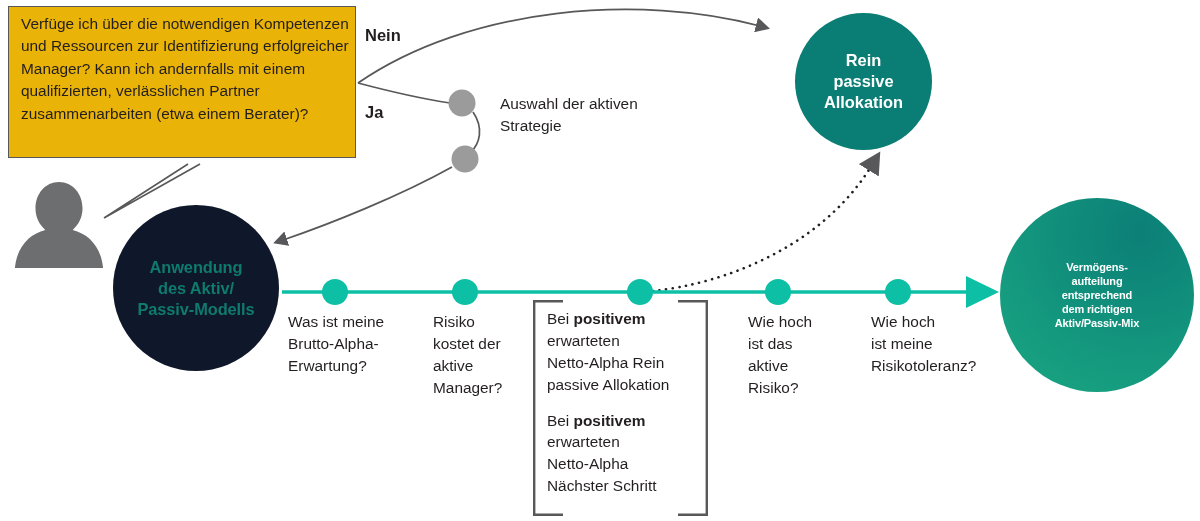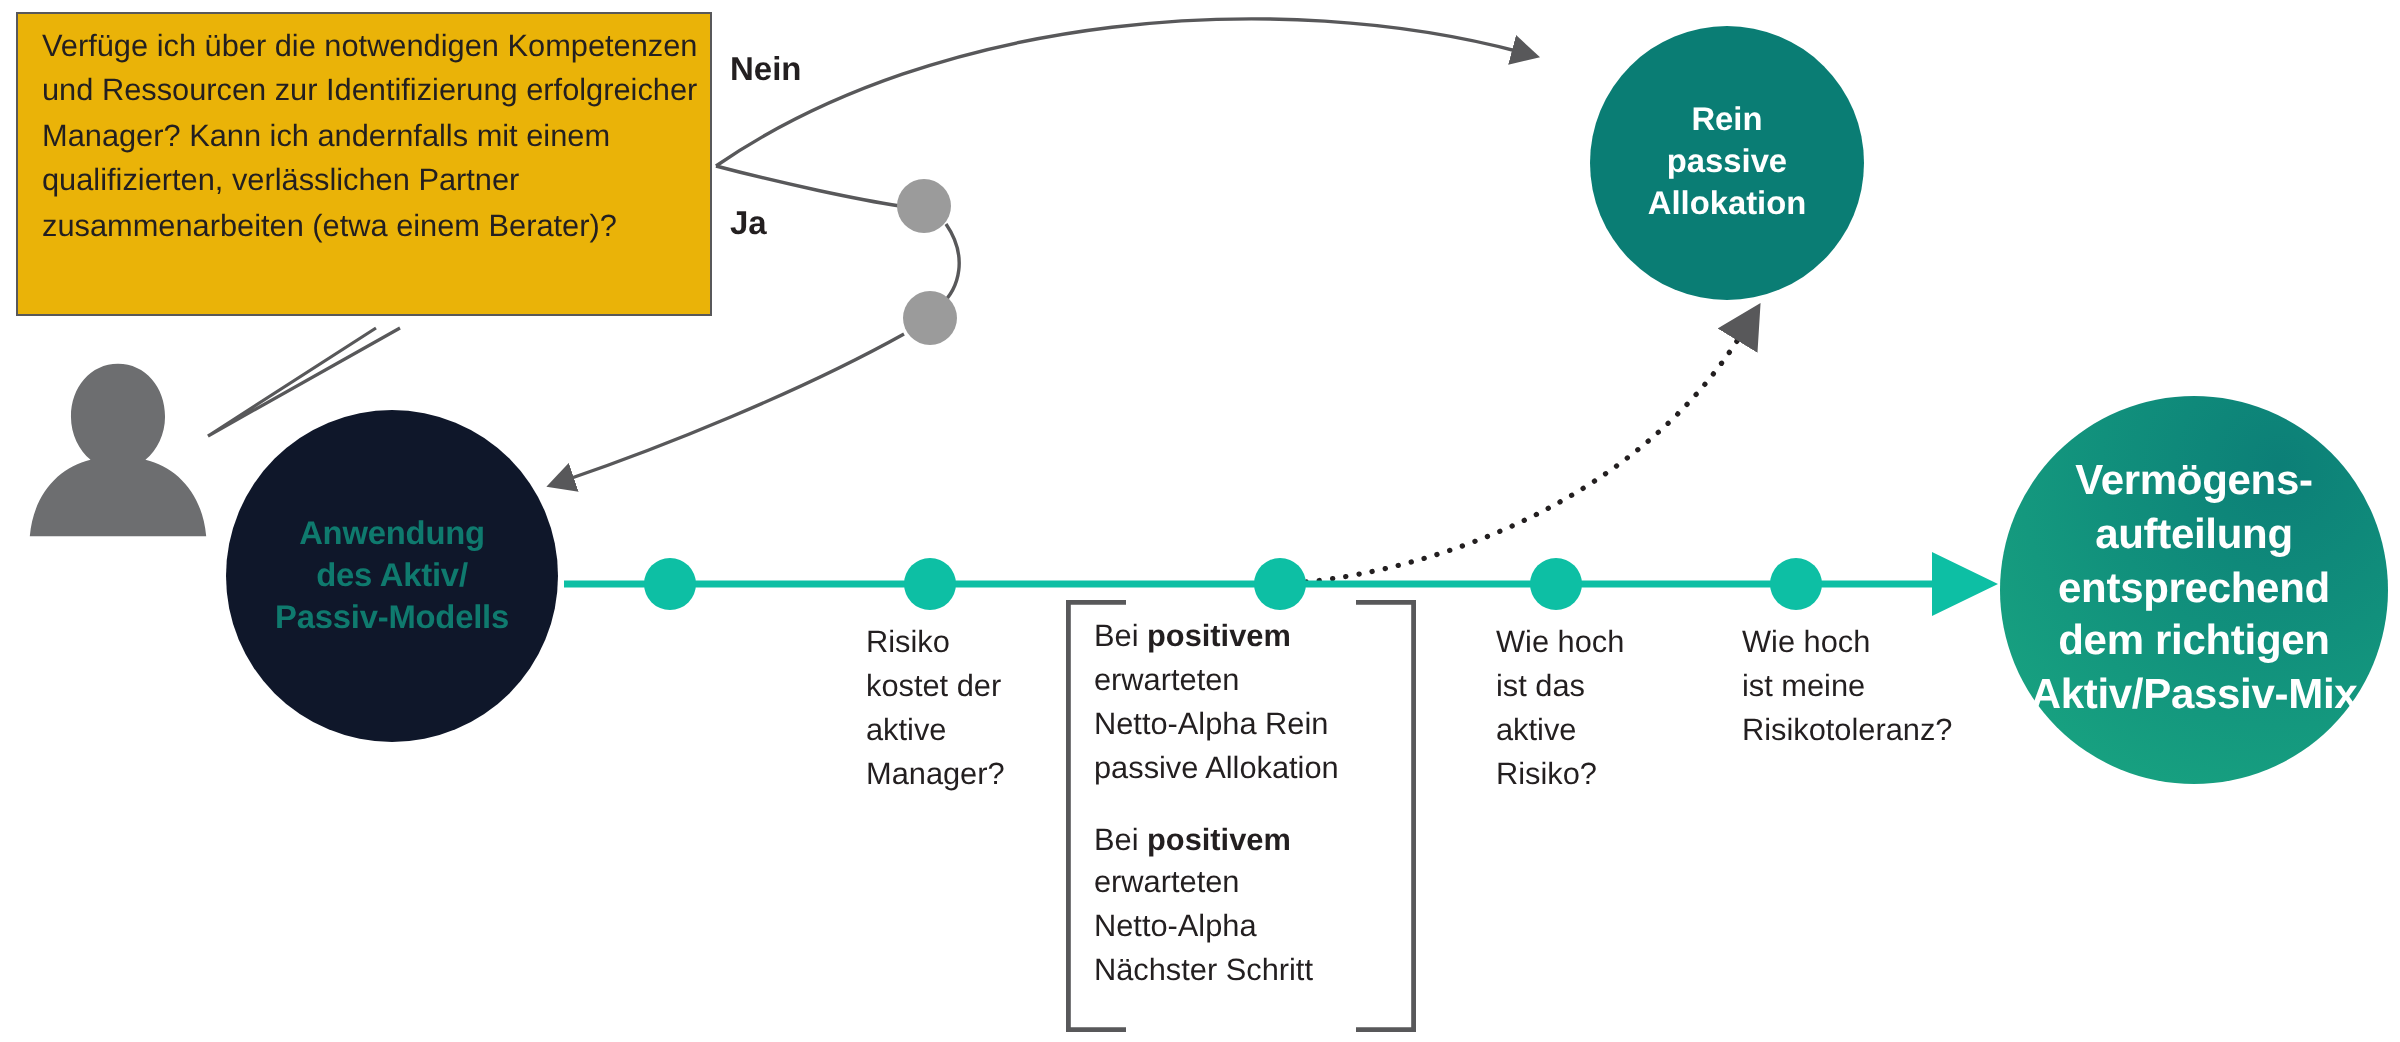--- a/index.html
+++ b/index.html
@@ -95,21 +95,21 @@
     white-space: pre-line;
   }
   #circle-vermoegen {
     left: 1000px; top: 198px;
     width: 194px; height: 194px;
     background: radial-gradient(circle at 72% 18%, #0c7f77 0%, #11907c 42%, #1aa882 100%);
   }
   #circle-vermoegen .ctext {
     color: #ffffff;
     font-weight: bold;
-    font-size: 21px;
+    font-size: 11px;
     line-height: 1.28;
     white-space: pre-line;
     letter-spacing: -0.15px;
   }
 
   
   .branch-label {
     font-weight: bold;
     font-size: 16.5px;
     color: #231f20;
@@ -210,20 +210,22 @@
     <path d="M50,6 C64,6 74,18 74,33 C74,42 70,50 64,55 C80,59 93,72 95,94 L5,94 C7,72 20,59 36,55 C30,50 26,42 26,33 C26,18 36,6 50,6 Z" fill="#6d6e70"></path>
   </svg>
 
   <div id="speech-bubble" class="abs">
     <div id="speech-bubble-text">Verfüge ich über die notwendigen Kompetenzen und Ressourcen zur Identifizierung erfolgreicher Manager? Kann ich andernfalls mit einem qualifizierten, verlässlichen Partner zusammenarbeiten (etwa einem Berater)?</div>
   </div>
 
   <div id="branch-label-nein" class="abs branch-label">Nein</div>
   <div id="branch-label-ja" class="abs branch-label">Ja</div>
 
+  <div id="gray-node-label-0" class="abs gray-node-label">Auswahl der aktiven
+Strategie</div>
 
   <div id="circle-anwendung" class="abs circle">
     <span class="ctext">Anwendung
 des Aktiv/
 Passiv-Modells</span>
   </div>
 
   <div id="circle-rein-passiv" class="abs circle">
     <span class="ctext">Rein
 passive
@@ -231,20 +233,23 @@
   </div>
 
   <div id="circle-vermoegen" class="abs circle">
     <span class="ctext">Vermögens-
 aufteilung
 entsprechend
 dem richtigen
 Aktiv/Passiv-Mix</span>
   </div>
 
+  <div id="step-label-0" class="abs step-label">Was ist meine
+Brutto-Alpha-
+Erwartung?</div>
   <div id="step-label-1" class="abs step-label">Risiko
 kostet der
 aktive
 Manager?</div>
   <div id="step-label-3" class="abs step-label">Wie hoch
 ist das
 aktive
 Risiko?</div>
   <div id="step-label-4" class="abs step-label">Wie hoch
 ist meine

